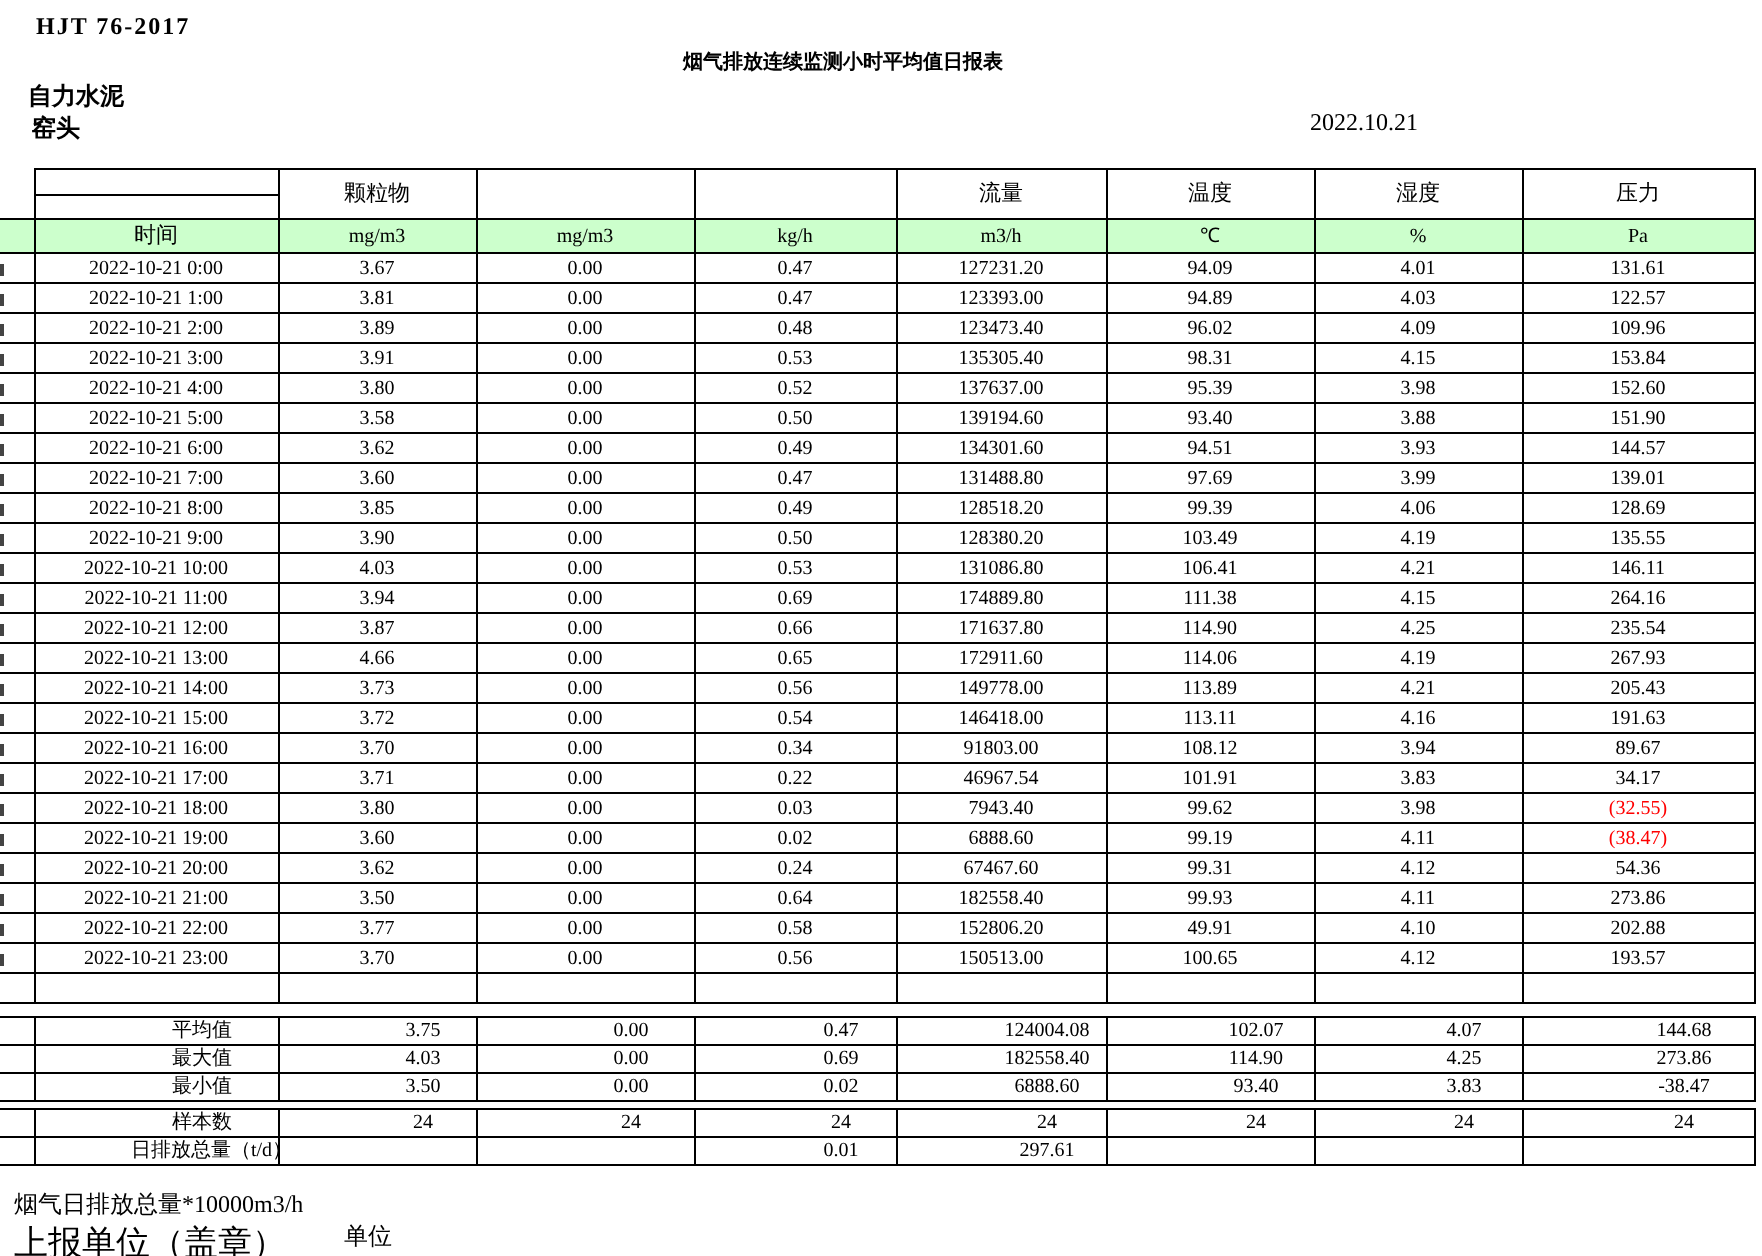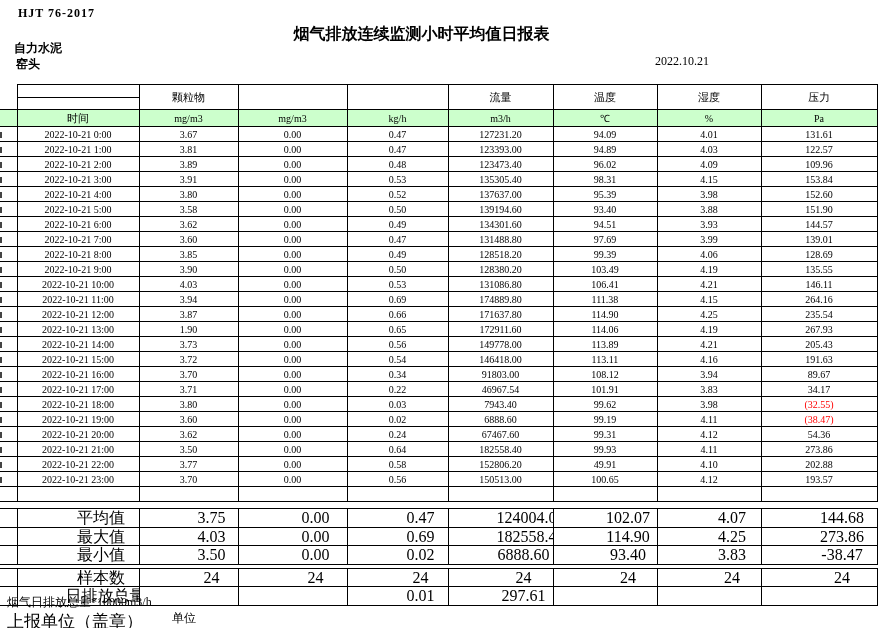--- a/index.html
+++ b/index.html
@@ -2,21 +2,21 @@
 <html><head>
 <meta charset="utf-8">
 <style>
   * { box-sizing: border-box; }
   html,body { margin:0; padding:0; }
   body {
     width:881px; height:628px; background:#ffffff; position:relative;
     font-family:"Liberation Serif", serif; color:#000; overflow:hidden;
   }
   .doc-code { position:absolute; left:18px; top:6px; font-size:12px; font-weight:bold; letter-spacing:1px; }
-  .title { position:absolute; left:0; top:24px; width:843px; text-align:center; font-size:16px; font-weight:bold; }
+  .title { position:absolute; left:0; top:24px; width:843px; text-align:center; font-size:10px; font-weight:bold; }
   .company { position:absolute; left:14px; top:40px; font-size:12px; font-weight:bold; }
   .unit-name { position:absolute; left:16px; top:56px; font-size:12px; font-weight:bold; }
   .report-date { position:absolute; left:655px; top:54px; font-size:12px; }
 
   table.report {
     position:absolute; left:0; top:84px; width:747px;
     border-collapse:collapse; table-layout:fixed; font-size:10px;
   }
   table.report td {
     border:1px solid #000; padding:0 2px; text-align:center;
@@ -27,21 +27,21 @@
   tr.h2 td { height:12px; }
   tr.h1 td.sliver, tr.h2 td.sliver { border:none; border-right:1px solid #000; }
   tr.units td { height:17px; background:#ccffcc; }
   td.group { font-size:11px; }
   td.red { color:#ff0000; }
   td.mark { position:relative; }
   td.mark::before { content:""; position:absolute; left:0; top:5px; width:2px; height:6px; background:#444; }
   tr.spacer td { border:none !important; height:7px; padding:0; }
   tr.spacer2 td { border:none !important; height:4px; padding:0; }
   tr.empty-row td { height:15px; }
-  tr.stat td { height:14px; font-size:16px;padding-left:48px; }
+  tr.stat td { height:14px; font-size:10px;padding-left:48px; }
   td.label { font-size:11px; }
   td.label-left { text-align:left; padding-left:4px; font-size:11px; }
 
   .footer-note { position:absolute; left:7px; top:594px; font-size:12px; }
   .footer-sign { position:absolute; left:7px; top:610px; font-size:17px; }
   .footer-unit { position:absolute; left:172px; top:610px; font-size:12px; }
 </style>
 </head>
 <body>
 
@@ -231,21 +231,21 @@
         <td>0.00</td>
         <td>0.66</td>
         <td>171637.80</td>
         <td>114.90</td>
         <td>4.25</td>
         <td>235.54</td>
       </tr>
       <tr>
         <td class="sliver mark"></td>
         <td>2022-10-21 13:00</td>
-        <td>1.90</td>
+        <td>4.66</td>
         <td>0.00</td>
         <td>0.65</td>
         <td>172911.60</td>
         <td>114.06</td>
         <td>4.19</td>
         <td>267.93</td>
       </tr>
       <tr>
         <td class="sliver mark"></td>
         <td>2022-10-21 14:00</td>

